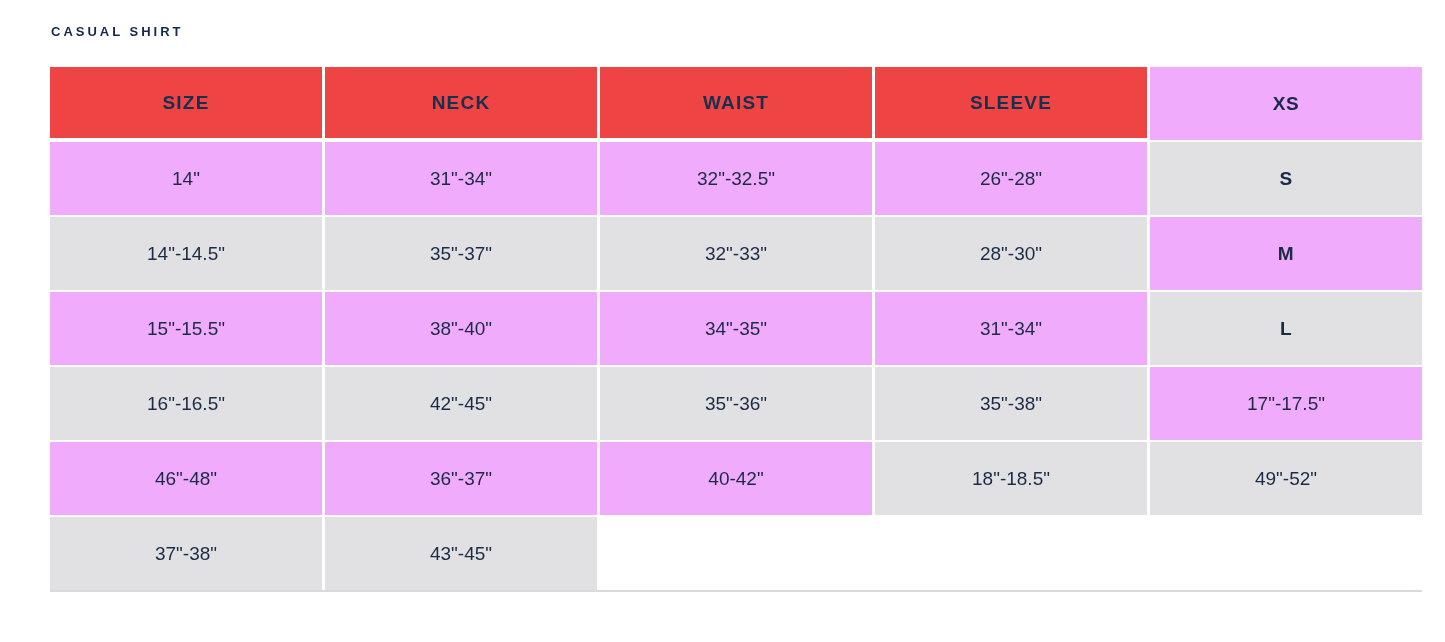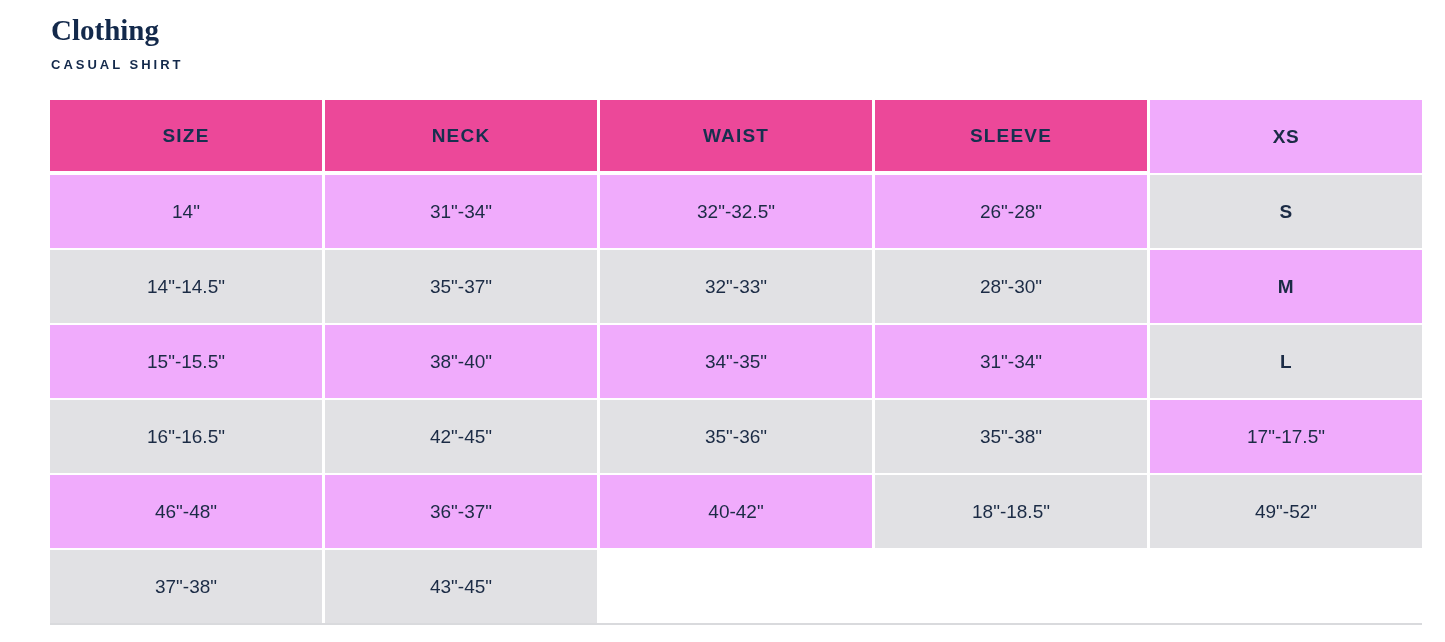--- a/index.html
+++ b/index.html
@@ -39,21 +39,21 @@
     column-gap: 3px;
     row-gap: 2px;
     background: #ffffff;
     border-bottom: 2px solid #d9dadd;
   }
   .th {
     height: 71px;
     display: flex;
     align-items: center;
     justify-content: center;
-    background: #ec4899;
+    background: #ef4444;
     color: #16304f;
     font-size: 19px;
     font-weight: 700;
     letter-spacing: 1.2px;
     text-align: right;
   }
   .td {
     height: 73px;
     display: flex;
     align-items: center;
@@ -62,21 +62,20 @@
     font-size: 19px;
   }
   .row-light { background: #f0abfc; }
   .row-dark  { background: #e1e1e4; }
   .size-col  { font-weight: 700; letter-spacing: 0.5px; }
 </style>
 </head>
 <body>
 
 <div class="page">
-  <h1 class="page-title">Clothing</h1>
   <div class="page-subtitle">CASUAL SHIRT</div>
 
   <div class="size-table" id="size-table">
     <div class="th">SIZE</div>
     <div class="th">NECK</div>
     <div class="th">WAIST</div>
     <div class="th">SLEEVE</div>
 
   <div class="td row-light size-col">XS</div>
       <div class="td row-light">14"</div>

